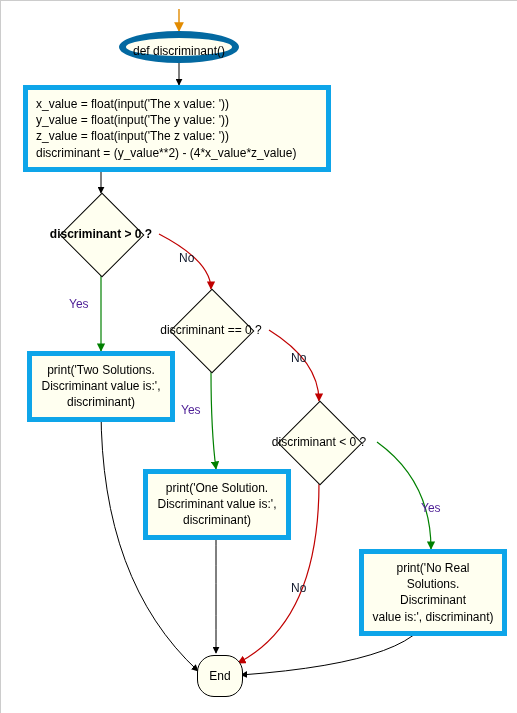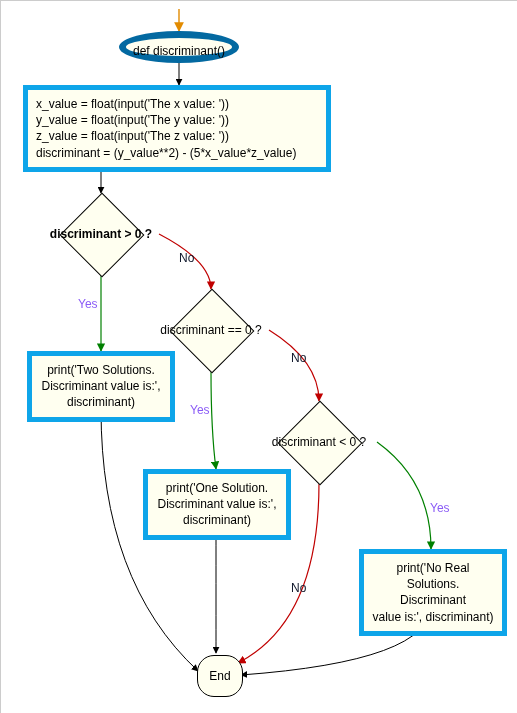--- a/index.html
+++ b/index.html
@@ -79,21 +79,21 @@
     clip-path: polygon(20% 0, 80% 0, 100% 25%, 100% 75%, 80% 100%, 20% 100%, 0 75%, 0 25%);
     display: flex;
     align-items: center;
     justify-content: center;
   }
   .edge-label {
     position: absolute;
     font-size: 12px;
     background: transparent;
   }
-  .green { color: #8b5cf6; margin-left: 9px; }
+  .green { color: #4c1d95; }
   .red { color: #0f172a; }
 </style>
 </head>
 <body>
 
 <div class="canvas">
 
   <svg class="lines">
     <defs>
       <marker id="arrow-black" viewBox="0 0 10 10" refX="9" refY="5" markerWidth="7" markerHeight="7" orient="auto">
@@ -136,21 +136,21 @@
   </svg>
 
   <div class="node oval" style="left:118px; top:30px; width:120px; height:32px;">
     <span>def discriminant()</span>
   </div>
 
   <div class="node rect" style="left:22px; top:84px; width:308px;">
     <div>x_value = float(input('The x value: '))</div>
     <div>y_value = float(input('The y value: '))</div>
     <div>z_value = float(input('The z value: '))</div>
-    <div>discriminant = (y_value**2) - (5*x_value*z_value)</div>
+    <div>discriminant = (y_value**2) - (4*x_value*z_value)</div>
   </div>
 
   <div class="diamond" style="left:42px; top:192px; width:116px; height:82px;font-weight:bold;">
     <div class="shape" style="left:29px; top:12px; width:58px; height:58px;"></div>
     <div class="label">
         <span>discriminant &gt; 0 ?</span>
       </div>
   </div>
 
   <div class="diamond" style="left:152px; top:288px; width:116px; height:82px;text-align:right;">

